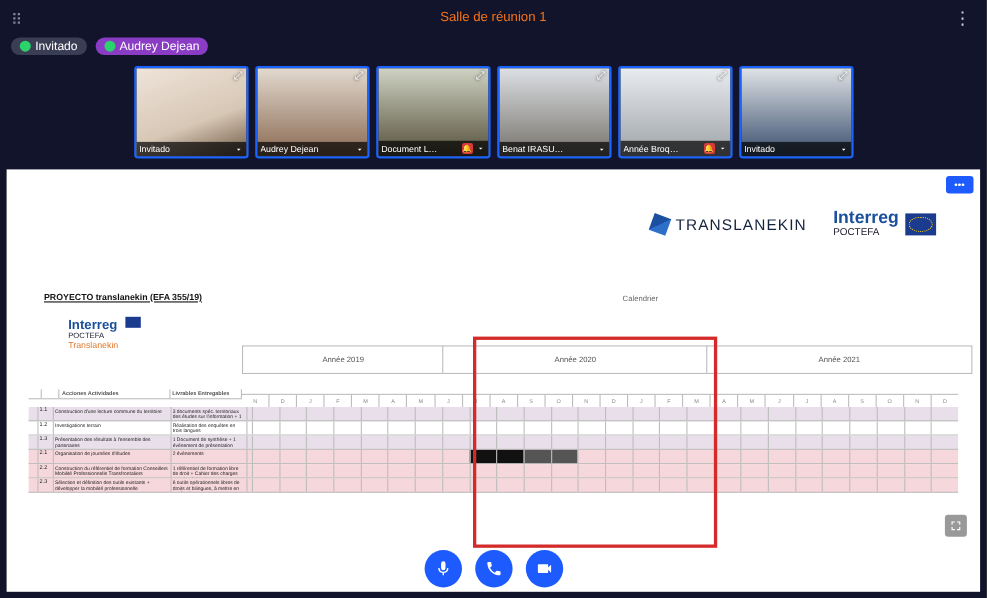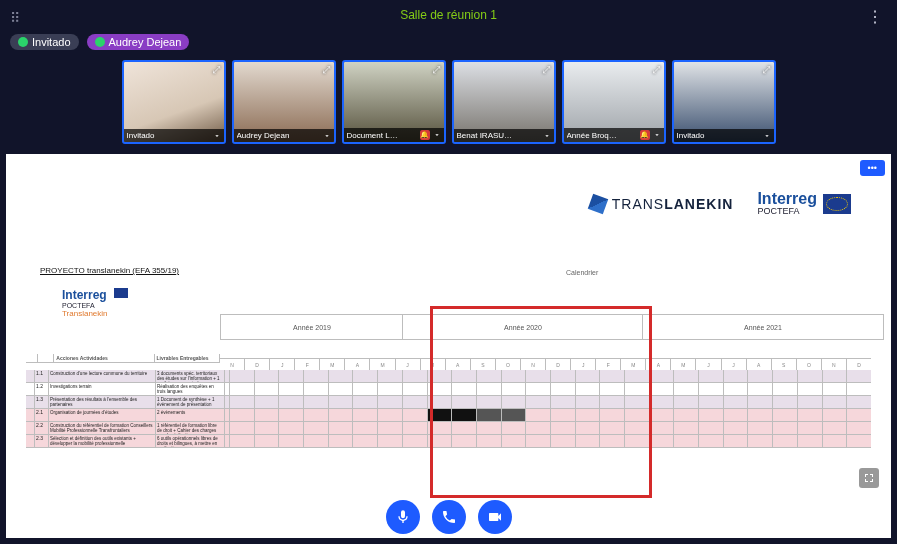--- a/index.html
+++ b/index.html
@@ -16,21 +16,21 @@
     --mauve:#e8dfea;
     --grid:#bdbdbd;
     --shadow:0 2px 10px rgba(0,0,0,.5);
   }
   html,body{margin:0;padding:0;width:897px;height:544px;font-family:Arial,Helvetica,sans-serif;background:#000;color:#fff;overflow:hidden}
   .app{width:897px;height:544px;background:var(--bg);display:flex;flex-direction:column}
 
   
   .top-bar{height:30px;display:flex;align-items:center;position:relative}
   .drag{position:absolute;left:10px;top:10px;color:#7d8096;font-size:14px}
-  .room-title{margin:0 auto;font-size:12px;color:#84cc16}
+  .room-title{margin:0 auto;font-size:12px;color:#f97316}
   .kebab{position:absolute;right:14px;top:7px;color:#cfd1e0;font-size:16px}
 
   
   .chips{display:flex;gap:8px;padding:4px 10px}
   .chip{display:inline-flex;align-items:center;gap:4px;border-radius:12px;padding:2px 8px;font-size:11px}
   .chip.gray{background:var(--chip-gray)}
   .chip.purple{background:var(--purple)}
   .mic-dot{width:10px;height:10px;background:#2bd36b;border-radius:50%;display:inline-block}
 
   
@@ -45,29 +45,29 @@
 
   
   .stage{flex:1;position:relative;background:#fff;margin:0 6px 6px;overflow:hidden}
   .badge-blue{position:absolute;top:6px;right:6px;background:var(--blue);color:#fff;font-size:9px;padding:3px 8px;border-radius:3px}
 
   .doc{position:absolute;inset:0;color:#222;font-size:8px}
 
   
   .brand-row{position:absolute;top:38px;right:40px;display:flex;align-items:center;gap:24px}
   .translanekin{display:flex;align-items:center;gap:6px;font-size:14px;color:#14223c;letter-spacing:1px}
-  .translanekin b{font-weight:700}
+  .translanekin b{font-weight:400}
   .tk-logo{width:16px;height:16px;background:linear-gradient(135deg,#1b4fa1 50%,#2e6fc9 50%);transform:rotate(20deg)}
   .interreg{display:flex;align-items:center;gap:6px}
   .interreg-text{color:var(--interreg);font-size:16px;font-weight:700;line-height:.9}
   .interreg-sub{font-size:9px;color:#223}
   .eu-flag{width:28px;height:20px;background:#1b3b8e;position:relative}
   .eu-flag::after{content:"";position:absolute;inset:3px;border:1px dotted #fdd100;border-radius:50%}
 
-  .proj-title{position:absolute;top:112px;left:34px;font-size:8px;text-decoration:underline;font-weight:normal;color:#111}
+  .proj-title{position:absolute;top:112px;left:34px;font-size:8px;text-decoration:underline;font-weight:bold;color:#111}
   .subtitle{position:absolute;top:115px;left:560px;font-size:7px;color:#666}
 
   .mini-interreg{position:absolute;top:134px;left:56px;font-size:9px}
   .mini-interreg .l1{color:var(--interreg);font-weight:bold;font-size:12px}
   .mini-interreg .l2{color:#223;font-size:7px}
   .mini-interreg .l3{color:#e07a2f;font-size:8px}
   .mini-interreg .flag{position:absolute;top:0;right:-20px;width:14px;height:10px;background:#1b3b8e}
 
   
   .gantt{position:absolute;left:20px;right:20px;top:160px;bottom:8px}

